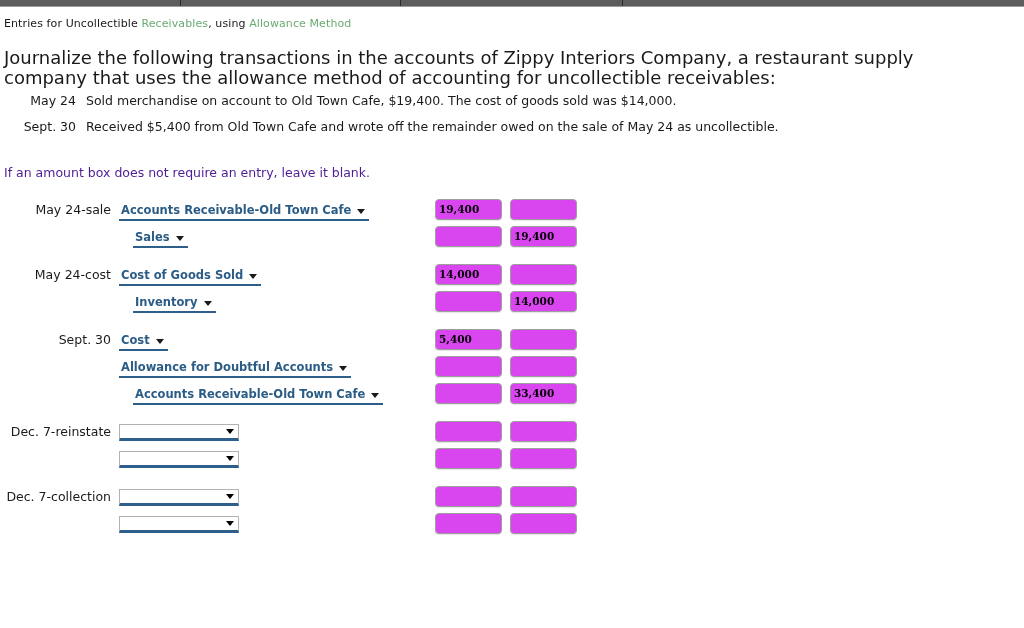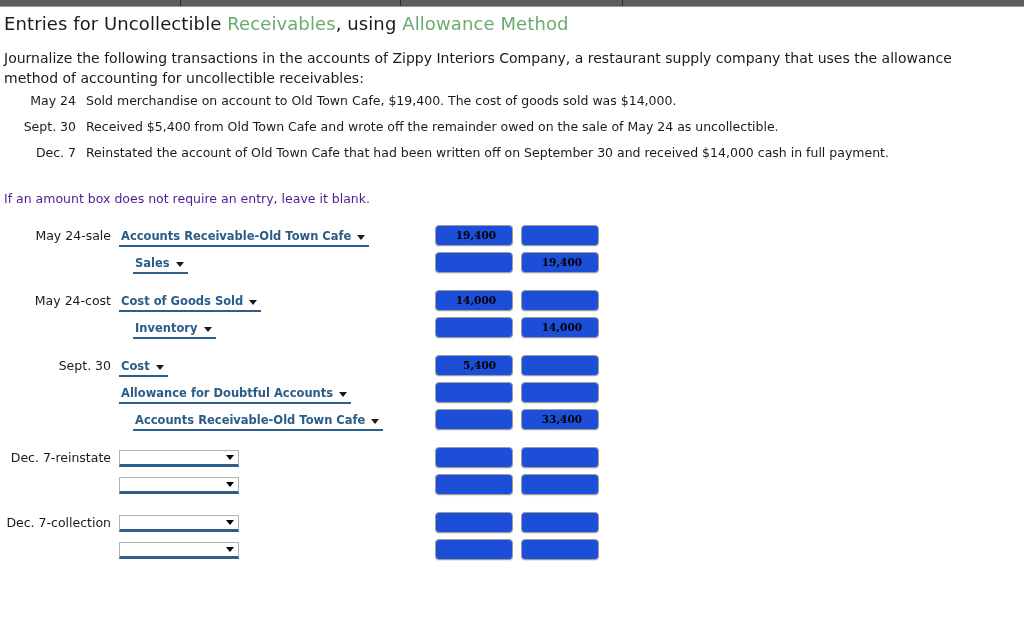--- a/index.html
+++ b/index.html
@@ -34,30 +34,30 @@
   }
 
   
   .page {
     position: absolute;
     top: 7px; left: 0;
     width: 1024px;
   }
 
   .title {
-    font-size: 18px;
+    font-size: 11px;
     color: #1a1a1a;
     padding: 9px 0 0 4px;
     line-height: 16px;
     letter-spacing: 0.1px;
   }
   .title .kw { color: #6aab72; }
 
   .intro {
-    font-size: 14px;
+    font-size: 18px;
     line-height: 20px;
     padding: 16px 0 0 4px;
     width: 975px;
     color: #1a1a1a;
   }
 
   
   .txns {
     margin-top: 0;
     border-collapse: collapse;
@@ -155,30 +155,29 @@
     border-right: 4px solid transparent;
     border-top: 5px solid #000000;
   }
 
   
   .amtbox {
     display: inline-block;
     width: 57px;
     height: 17px;
     line-height: 17px;
-    background: #1d4ed8;
+    background: #d946ef;
     border: 1px solid #9e9e9e;
     border-radius: 4px;
     box-shadow: 0 1px 1px rgba(0,0,0,0.10);
     font-family: "DejaVu Serif", "Liberation Serif", serif;
     font-size: 10.5px;
     font-weight: bold;
     color: #000000;
-    text-align: right;
-    padding: 1px 16px 1px 3px;
+    padding: 1px 5px 1px 3px;
     margin-right: 8px;
     vertical-align: middle;
     overflow: hidden;
     white-space: nowrap;
   }
   .amtbox:last-child { margin-right: 0; }
 
   .indent-1 { padding-left: 14px; }
   .spacer-row td { height: 11px; padding: 0; font-size: 0; line-height: 0; }
 </style>
@@ -202,24 +201,20 @@
   <table class="txns">
     <tbody id="txn-body">
         <tr>
           <td class="txn-date">May 24</td>
           <td>Sold merchandise on account to Old Town Cafe, $19,400. The cost of goods sold was $14,000.</td>
         </tr>
         <tr>
           <td class="txn-date">Sept. 30</td>
           <td>Received $5,400 from Old Town Cafe and wrote off the remainder owed on the sale of May 24 as uncollectible.</td>
         </tr>
-        <tr>
-          <td class="txn-date">Dec. 7</td>
-          <td>Reinstated the account of Old Town Cafe that had been written off on September 30 and received $14,000 cash in full payment.</td>
-        </tr>
       </tbody>
   </table>
 
   <div class="note">If an amount box does not require an entry, leave it blank.</div>
 
   <table class="journal">
     <tbody id="journal-body">
         <tr class="jrow">
           <td class="jlabel">May 24-sale</td>
           <td class="jaccount"><span class="sel-filled"><span>Accounts Receivable-Old Town Cafe</span><span class="caret"></span></span></td>

